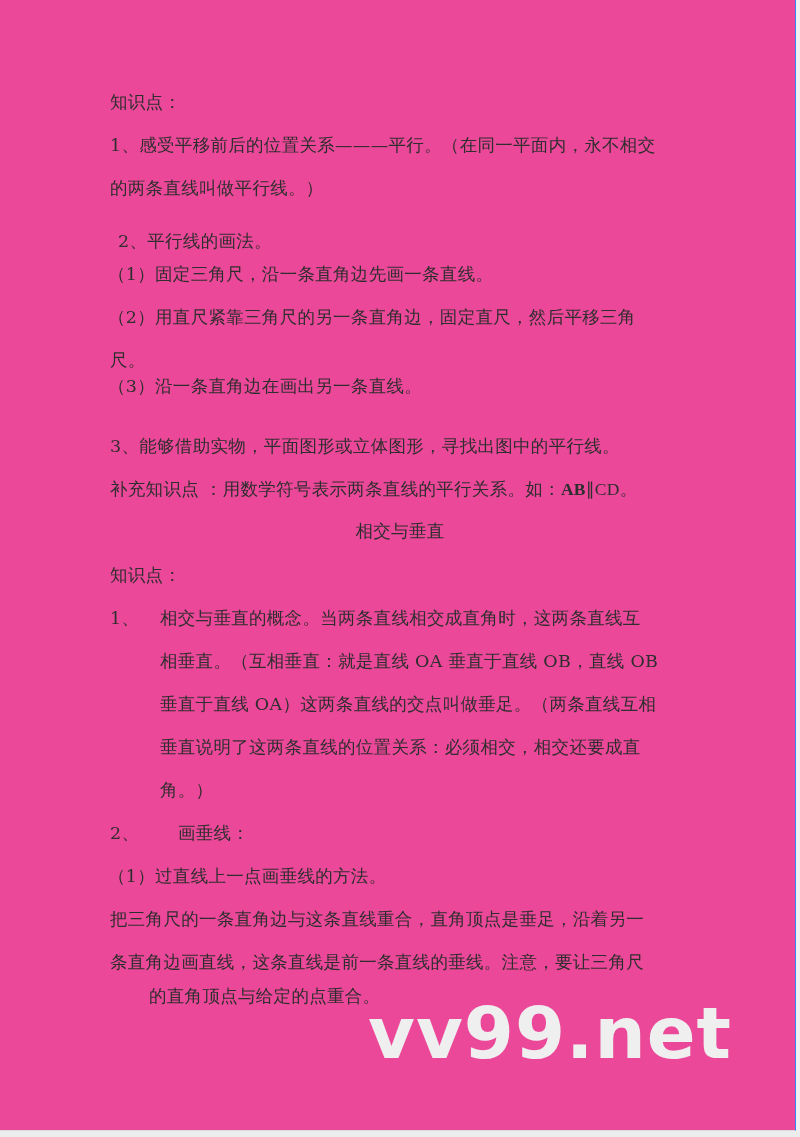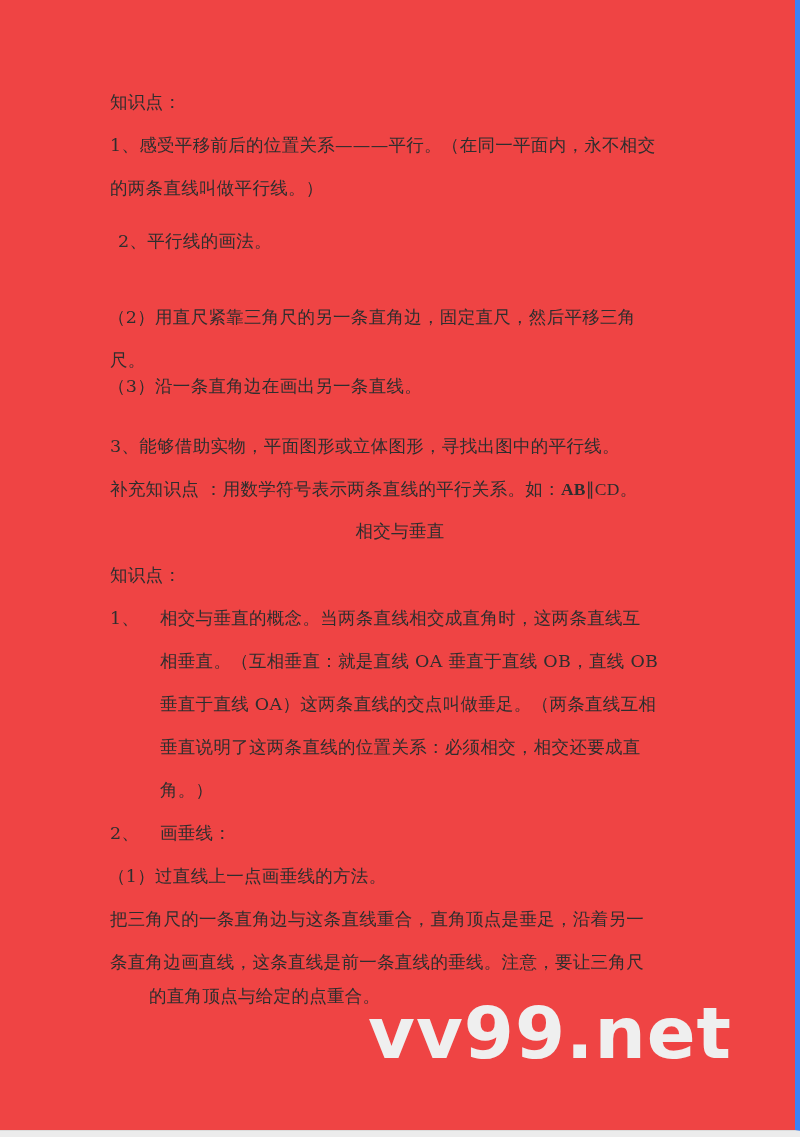--- a/index.html
+++ b/index.html
@@ -14,22 +14,22 @@
       overflow: hidden;
       font-family: "DejaVu Serif", "Liberation Serif", serif;
       color: #2e2e2e;
     }
     .page {
       position: absolute;
       left: 0;
       top: 0;
       width: 795px;
       height: 1130px;
-      background: #ef4444;
-      border-right: 6px solid #3b82f6;
+      background: #ec4899;
+      border-right: 1px solid #3b82f6;
       border-bottom: 1px solid #dcdcdc;
     }
     .bottom-strip {
       position: absolute;
       left: 0;
       top: 1131px;
       width: 800px;
       height: 6px;
       background: #ececec;
     }
@@ -66,40 +66,41 @@
   </style>
 </head>
 <body>
 
 <div class="page">
 
   <div class="line" style="top:90px;">知识点：</div>
   <div class="line" style="top:133px;">1、感受平移前后的位置关系———平行。（在同一平面内，永不相交</div>
   <div class="line" style="top:176px;">的两条直线叫做平行线。）</div>
   <div class="line indent-2" style="top:219px;margin-top:10px;">2、平行线的画法。</div>
+  <div class="line indent-paren" style="top:262px;">（1）固定三角尺，沿一条直角边先画一条直线。</div>
   <div class="line indent-paren" style="top:305px;">（2）用直尺紧靠三角尺的另一条直角边，固定直尺，然后平移三角</div>
   <div class="line" style="top:348px;">尺。</div>
   <div class="line indent-paren" style="top:374px;text-align:right;">（3）沿一条直角边在画出另一条直线。</div>
   <div class="line" style="top:434px;text-align:center;">3、能够借助实物，平面图形或立体图形，寻找出图中的平行线。</div>
   <div class="line" style="top:477px;">
     <span>补充知识点 ：用数学符号表示两条直线的平行关系。如：</span><span class="bold">AB</span><span class="latin">∥</span><span class="latin">CD。</span>
   </div>
 
   <div class="line center" style="top:520px;font-family:Liberation Mono, monospace;">相交与垂直</div>
   <div class="line" style="top:563px;">知识点：</div>
 
   <div class="line hang-num" style="top:606px;">1、</div>
   <div class="line hang-body" style="top:606px;">相交与垂直的概念。当两条直线相交成直角时，这两条直线互</div>
   <div class="line hang-body" style="top:649px;">相垂直。（互相垂直：就是直线 OA 垂直于直线 OB，直线 OB</div>
   <div class="line hang-body" style="top:692px;">垂直于直线 OA）这两条直线的交点叫做垂足。（两条直线互相</div>
   <div class="line hang-body" style="top:735px;">垂直说明了这两条直线的位置关系：必须相交，相交还要成直</div>
   <div class="line hang-body" style="top:778px;">角。）</div>
 
   <div class="line hang-num" style="top:821px;">2、</div>
-  <div class="line hang-body" style="top:821px;">画垂线：</div>
+  <div class="line hang-body" style="top:821px;margin-left:18px;">画垂线：</div>
 
   <div class="line indent-paren" style="top:864px;">（1）过直线上一点画垂线的方法。</div>
   <div class="line" style="top:907px;">把三角尺的一条直角边与这条直线重合，直角顶点是垂足，沿着另一</div>
   <div class="line" style="top:950px;">条直角边画直线，这条直线是前一条直线的垂线。注意，要让三角尺</div>
   <div class="line" style="top:984px;margin-left:39px;">的直角顶点与给定的点重合。</div>
 
   <div class="watermark">vv99.net</div>
 </div>
 
 <div class="bottom-strip"></div>

